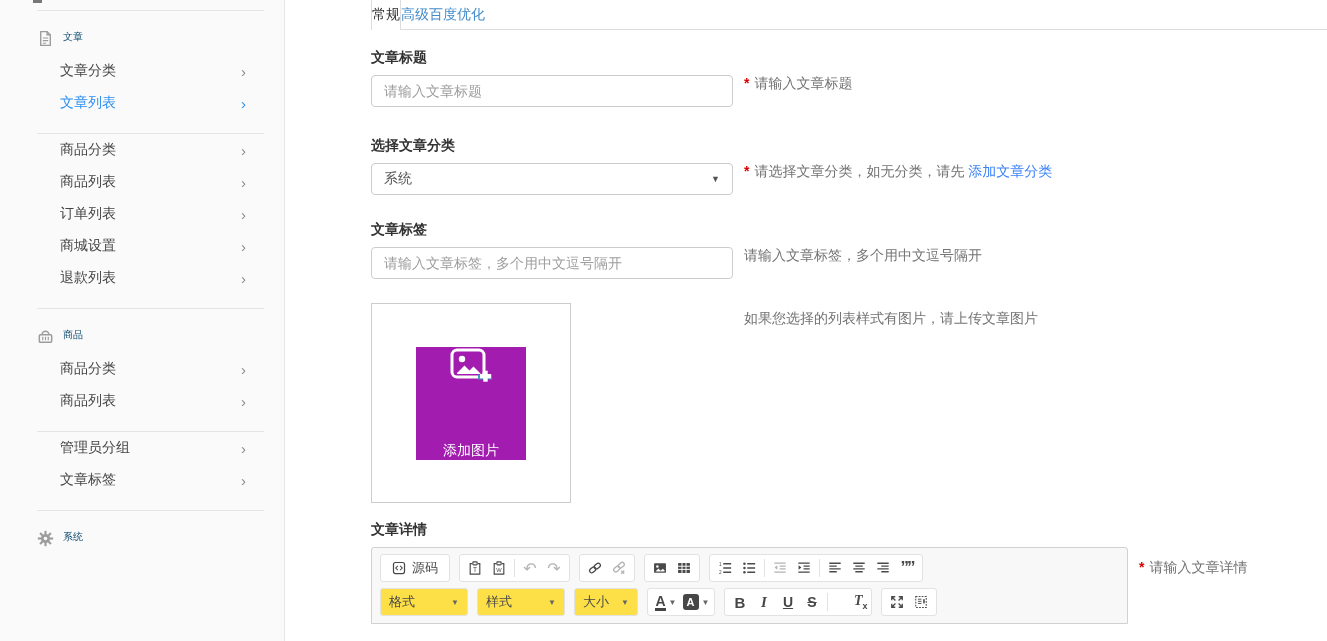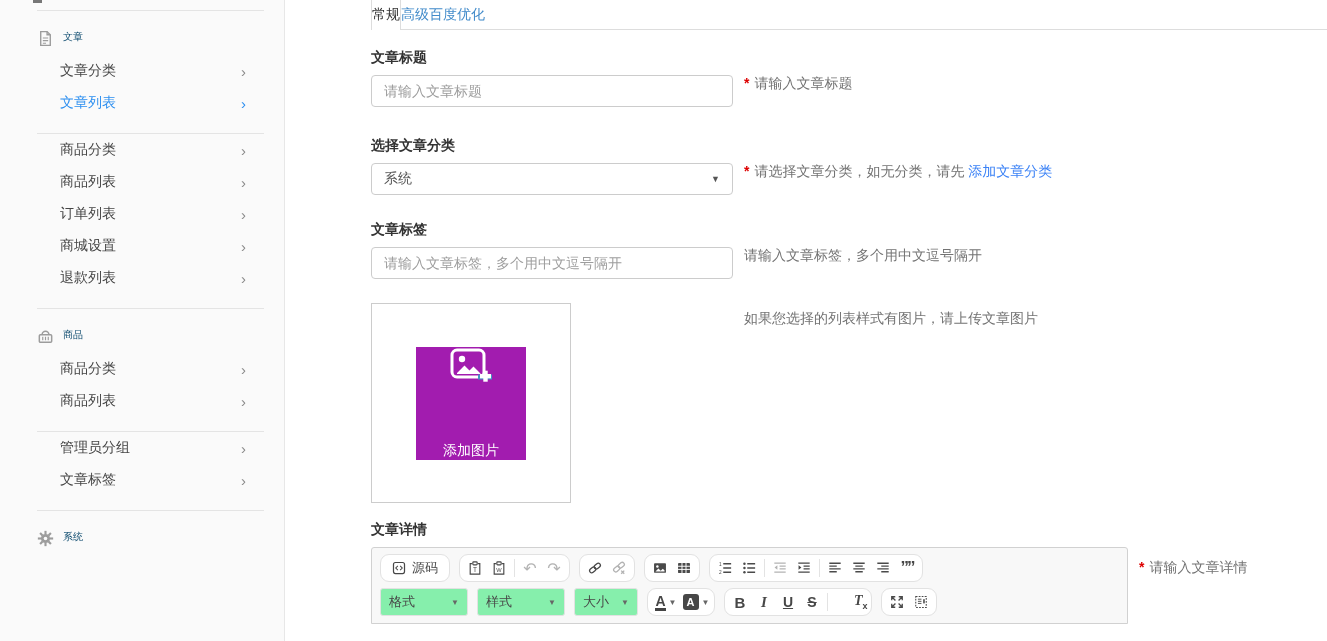--- a/index.html
+++ b/index.html
@@ -53,28 +53,28 @@
     display:flex; align-items:center; justify-content:center; }
   .upload-btn { width:110px; height:113px; background:#a21caf; color:#fff; cursor:pointer;
     display:flex; flex-direction:column; align-items:center; justify-content:space-between; gap:9px; }
 
   
   .editor { width:757px; border:1px solid #d1d1d1; border-radius:3px 3px 0 0; background:#f8f8f8; }
   .toolbar { padding:6px 8px 7px; }
   .trow { display:flex; gap:9px; }
   .trow + .trow { margin-top:6px; }
   .tgroup { display:flex; align-items:center; background:#fff; border:1px solid #e2e2e2;
-    border-radius:9px; height:28px; padding:0 3px; }
+    border-radius:3px; height:28px; padding:0 3px; }
   .tbtn { min-width:24px; height:24px; display:flex; align-items:center; justify-content:center;
     color:#474747; cursor:pointer; font-size:14px; }
   .tbtn.disabled { color:#b3b3b3; cursor:default; }
   .tbtn svg { width:14px; height:14px; }
   .tsep { width:1px; height:18px; background:#e3e3e3; margin:0 3px; }
   .src-btn { padding:0 8px; gap:6px; font-size:13px; }
-  .combo { display:flex; align-items:center; justify-content:space-between; background:#86efac;
+  .combo { display:flex; align-items:center; justify-content:space-between; background:#fde047;
     border:1px solid #e2e2e2; border-radius:3px; height:28px; padding:0 8px; font-size:13px;
     color:#474747; cursor:pointer; }
   .combo .caret { font-size:8px; color:#666; }
   .bold  { font-weight:bold; font-size:15px; }
   .ital  { font-style:italic; font-family:"Liberation Serif","DejaVu Serif",serif; font-size:15px; font-weight:bold; }
   .und   { text-decoration:underline; font-weight:bold; font-size:14px; }
   .strk  { text-decoration:line-through; font-weight:bold; font-size:14px; }
   .tx    { font-style:italic; font-weight:bold; font-family:"Liberation Serif","DejaVu Serif",serif;margin-left:23px; }
   .tx sub{ font-size:9px; font-style:normal; font-family:"Liberation Sans",sans-serif; }
   .acolor{ font-weight:bold; font-size:14px; border-bottom:3px solid #444; line-height:14px; }

